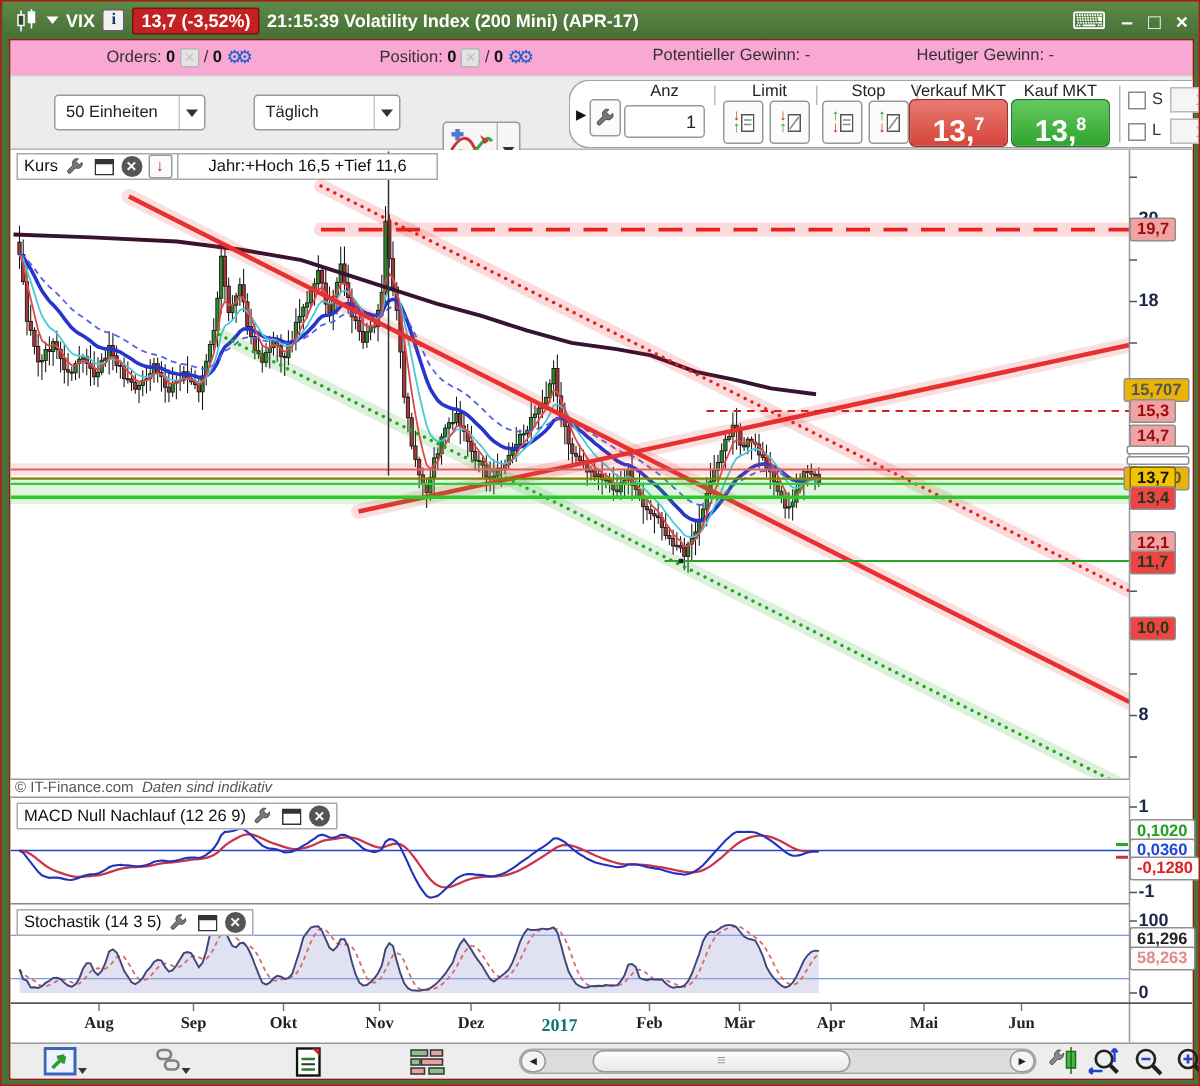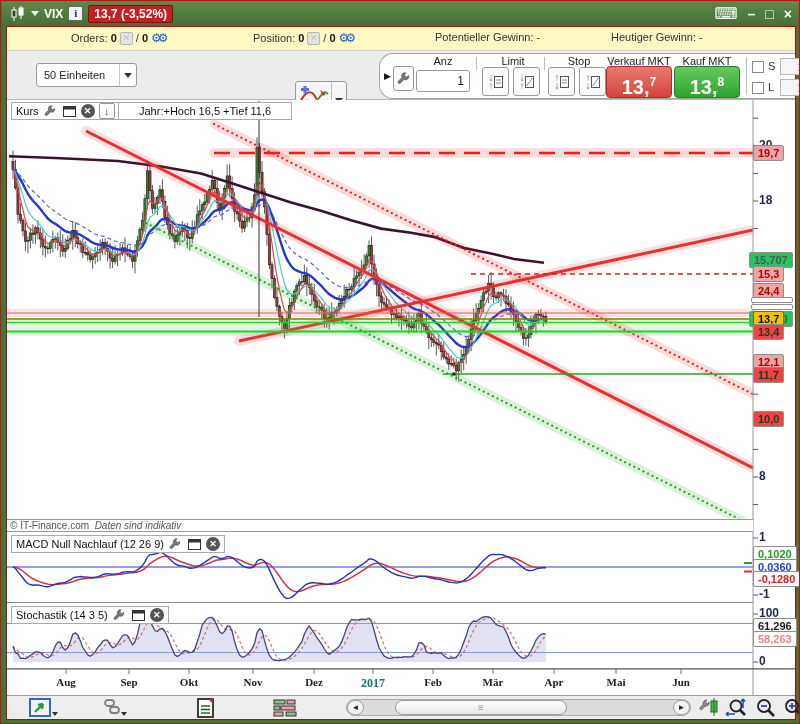--- a/index.html
+++ b/index.html
@@ -15,21 +15,21 @@
   .info-box { width:15px; height:15px; background:#f2f2f2; border:1px solid #666; color:#123a6e;
     font-weight:bold; font-size:11px; text-align:center; line-height:13px; border-radius:2px; font-family:"Liberation Serif",serif;}
   .win-btns { margin-left:auto; display:flex; gap:10px; align-items:center; color:#fff; font-size:14px; }
   .win-btns span { cursor:default; }
   .caret-down-w { width:0; height:0; border-left:4px solid transparent; border-right:4px solid transparent; border-top:5px solid #fff; display:inline-block; }
 
   
   #content { position:absolute; left:6px; top:26px; width:788px; height:692px; background:#fff; outline:1px solid #a01414; }
 
   
-  #row2 { position:absolute; left:0; top:0; width:788px; height:24px; background:#fef9c3; border-bottom:1px solid #cfcfcf; }
+  #row2 { position:absolute; left:0; top:0; width:788px; height:24px; background:#f9a8d4; border-bottom:1px solid #cfcfcf; }
   .r2g { position:absolute; top:4px; display:flex; align-items:center; gap:3px; color:#333; }
   .r2g b { color:#111; }
   .cb-disabled { width:13px; height:13px; background:#e3e3e3; border:1px solid #b5b5b5; color:#c2c2c2;
     font-size:9px; line-height:11px; text-align:center; border-radius:2px; }
   .gears { color:#1a5fcc; font-size:12px; letter-spacing:-4px; }
 
   
   #row3 { position:absolute; left:0; top:24px; width:788px; height:49px; background:#ececec; border-bottom:1px solid #b5b5b5; }
   .dropdown { position:absolute; height:24px; background:#fff; border:1px solid #9a9a9a; border-radius:3px;
     display:flex; align-items:center; padding-left:7px; color:#222; }
@@ -77,21 +77,21 @@
     border-top:1px solid #999; border-bottom:1px solid #999; color:#555; font-size:10px; padding-left:3px; z-index:4;}
   #macd-header { left:4px; top:435px; }
   #stoch-header { left:4px; top:506px; }
 
   #axis-layer, #months-layer { position:absolute; left:0; top:0; width:788px; height:595px; pointer-events:none; z-index:6; }
   .ax-badge { position:absolute; left:746px; height:16px; line-height:14px; font-weight:bold; font-size:11px;
     border:1px solid #8f8f8f; border-radius:2px; padding:0 4px; background:#fff; }
   .bg-red    { background:#f0a3a3; color:#9c0b0b; }
   .bg-green  { background:#ef4444; color:#1d3b1d; }
   .bg-yellow { background:#f2c300; color:#111; border-color:#7a6a00; }
-  .bg-plain  { background:#22c55e; color:#555; left:742px; text-align:right; }
+  .bg-plain  { background:#eab308; color:#555; left:742px; text-align:right; }
   .bg-empty  { background:#fff; height:6px; width:42px; padding:0; left:744px; }
   .ob { background:#fcfcfc; }
   .ob-green { color:#1fa01f; } .ob-blue { color:#2244dd; } .ob-red { color:#dd2222; }
   .ob-dark { color:#222; } .ob-pink { color:#e08a8a; }
   .ax-lab { position:absolute; left:752px; font-weight:bold; font-size:12px; color:#1c2749; }
   .month-lab { position:absolute; font-weight:bold; font-size:11px; color:#222; transform:translateX(-50%);font-family:Liberation Serif, serif; }
   .month-year { font-size:12px; color:#0f766e; }
 
   
   #btoolbar { position:absolute; left:0; top:668px; width:788px; height:24px; background:#ededed; border-top:1px solid #9a9a9a; }
@@ -112,20 +112,21 @@
     <svg width="16" height="16" viewBox="0 0 16 16">
       <line x1="4" y1="1" x2="4" y2="15" stroke="#fff" stroke-width="1"></line>
       <rect x="2" y="4" width="4" height="7" fill="#2c4a22" stroke="#fff"></rect>
       <line x1="11" y1="0" x2="11" y2="13" stroke="#fff" stroke-width="1"></line>
       <rect x="9" y="2" width="4" height="7" fill="#fff" stroke="#fff"></rect>
     </svg>
     <span class="caret-down-w"></span>
     <span class="t">VIX</span>
     <span class="info-box">i</span>
     <span class="price-badge">13,7 (-3,52%)</span>
+    <span class="t">21:15:39 Volatility Index (200 Mini) (APR-17)</span>
     <div class="win-btns">
       <span style="font-size:16px;">⌨</span>
       <span style="font-weight:bold;">–</span>
       <span style="font-weight:bold;">□</span>
       <span style="font-weight:bold;">×</span>
     </div>
   </div>
 
   <div id="content">
 
@@ -152,20 +153,26 @@
       </div>
       <div class="r2g" style="left:604px;">
         <span>Heutiger Gewinn:</span>
         <span>-</span>
       </div>
     </div>
 
     <div id="row3">
       <div class="dropdown" style="left:29px; top:12px; width:101px;gap:12px;">
         <span>50 Einheiten</span>
+        <span class="dd-caret">
+            <span class="caret-down"></span>
+          </span>
+      </div>
+      <div class="dropdown" style="left:162px; top:12px; width:98px;">
+        <span>Täglich</span>
         <span class="dd-caret">
             <span class="caret-down"></span>
           </span>
       </div>
       <div id="indicator-btn">
         <span class="ic">
           <svg width="30" height="28" viewBox="0 0 30 28">
             <path d="M2 14 C8 4, 13 4, 17 12 S 26 22, 29 14" stroke="#d03030" stroke-width="2" fill="none"></path>
             <path d="M2 18 C8 10, 14 20, 20 12 S 27 6, 29 8" stroke="#3aa03a" stroke-width="2" fill="none"></path>
             <rect x="3" y="22" width="4" height="4" fill="#3aa03a"></rect>
@@ -828,21 +835,21 @@
           <div class="ax-lab" style="top: 38px;">20</div>
           <div class="ax-lab" style="top: 93px;">18</div>
           <div class="ax-lab" style="top: 369px;">8</div>
           <div class="ax-lab" style="top: 430px;">1</div>
           <div class="ax-lab" style="top: 487px;">-1</div>
           <div class="ax-lab" style="top: 506px;">100</div>
           <div class="ax-lab" style="top: 554px;">0</div>
           <div class="ax-badge bg-red" style="top: 45px;">19,7</div>
           <div class="ax-badge bg-plain" style="top: 152px;">15,707</div>
           <div class="ax-badge bg-red" style="top: 166px;">15,3</div>
-          <div class="ax-badge bg-red" style="top: 183px;">24,4</div>
+          <div class="ax-badge bg-red" style="top: 183px;">14,7</div>
           <div class="ax-badge bg-empty" style="top: 197px;"></div>
           <div class="ax-badge bg-empty" style="top: 204px;"></div>
           <div class="ax-badge bg-empty" style="top: 211px;"></div>
           <div class="ax-badge bg-plain" style="top: 211px;">13,700</div>
           <div class="ax-badge bg-yellow" style="top: 211px;">13,7</div>
           <div class="ax-badge bg-green" style="top: 224px;">13,4</div>
           <div class="ax-badge bg-red" style="top: 254px;">12,1</div>
           <div class="ax-badge bg-green" style="top: 267px;">11,7</div>
           <div class="ax-badge bg-green" style="top: 311px;">10,0</div>
           <div class="ax-badge ob ob-green" style="top: 446px;">0,1020</div>

